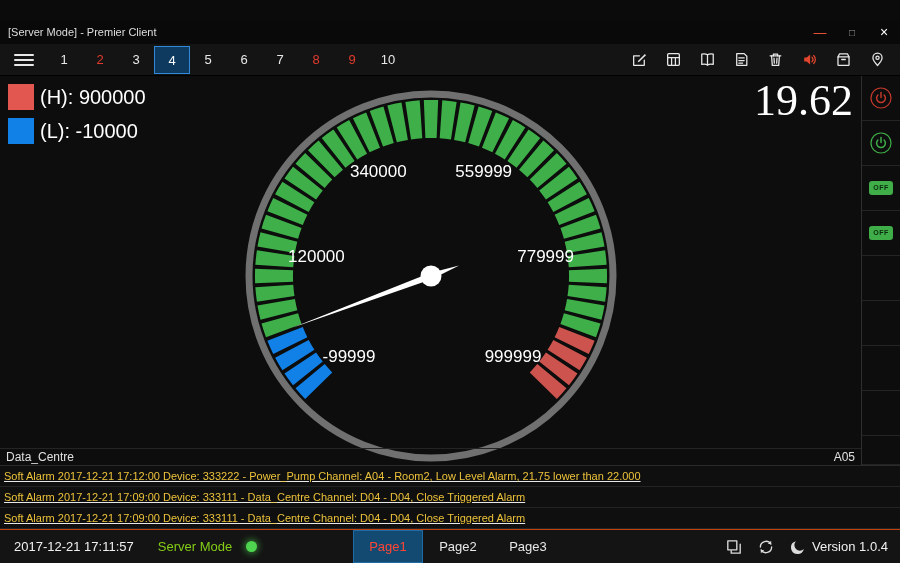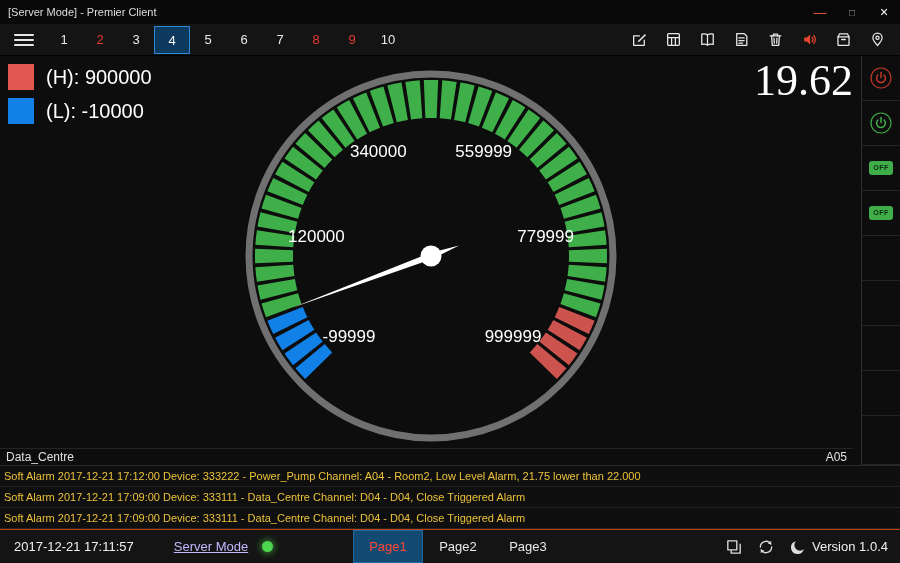--- a/index.html
+++ b/index.html
@@ -1,21 +1,21 @@
 <!DOCTYPE html>
 <html><head>
 <meta charset="utf-8">
 <style>
   * { margin:0; padding:0; box-sizing:border-box; }
   html,body { width:900px; height:563px; overflow:hidden; background:#000; }
   body { font-family:"Liberation Sans", sans-serif; color:#e8e8e8; cursor:default; user-select:none; }
   .app { width:900px; height:563px; display:flex; flex-direction:column; background:#0b0b0b; }
 
   
-  .titlebar { height:24px; background:#090909; display:flex; align-items:center; padding-left:8px; }
+  .titlebar { height:24px; background:#090909; display:flex; align-items:center; padding-left:8px;margin-top:20px; }
   .win-title { font-size:11px; color:#dedede; }
   .titlebar .spacer { flex:1; }
   .win-btn { width:32px; height:24px; display:flex; align-items:center; justify-content:center; font-size:12px; color:#ddd; }
   .win-btn.min { color:#ff5a3c; font-size:13px; }
   .win-btn.max { color:#9a9a9a; font-size:10px; }
   .win-btn.close { color:#fff; font-size:14px; }
 
   
   .toolbar { height:32px; background:#141414; display:flex; align-items:center; padding:0 10px; border-bottom:1px solid #000; }
   .hamburger { width:20px; display:flex; flex-direction:column; gap:3px; margin:0 12px 0 4px; }
@@ -24,43 +24,43 @@
   .page-num { width:36px; height:28px; line-height:28px; text-align:center; font-size:13px; color:#e8e8e8; }
   .page-num.alarm { color:#e23b2e; }
   .page-num.selected { background:#0d3a5e; border:1px solid #2f89d8; color:#fff; }
   .tool-icons { margin-left:auto; display:flex; align-items:center; gap:17px; padding-right:4px; }
   .tool-icon { display:flex; align-items:center; justify-content:center; }
 
   
   .content { flex:1; display:flex; min-height:0; }
   .main { position:relative; flex:1; background:#0d0d0d; border-right:1px solid #2e2e2e; }
   .legend { position:absolute; top:8px; left:8px; }
-  .legend-item { display:flex; align-items:center; gap:12px; margin-bottom:8px; }
+  .legend-item { display:flex; align-items:center; gap:6px; margin-bottom:8px; }
   .legend-swatch { width:26px; height:26px; display:inline-block; }
   .legend-label { font-size:20px; color:#fff; }
   .big-value { position:absolute; top:2px; right:8px; font-size:44px; color:#fff; line-height:1.05;font-family:Liberation Serif, serif; }
   .gauge-wrap { position:absolute; left:239px; top:8px; width:384px; height:384px; }
-  .gauge-footer { position:absolute; left:0; right:8px; bottom:0; height:17px; display:flex; align-items:center; font-size:12px; color:#e0e0e0; padding:0 6px; border-top:1px solid #242424; }
+  .gauge-footer { position:absolute; left:0; right:0; bottom:0; height:17px; display:flex; align-items:center; font-size:12px; color:#e0e0e0; padding:0 6px; border-top:1px solid #242424; }
   .gf-center { position:absolute; left:0; right:0; text-align:center; }
   .gf-right { margin-left:auto; }
 
   
   .side { width:38px; display:flex; flex-direction:column; background:#0d0d0d; }
   .side-cell { height:45px; border-bottom:1px solid #242424; display:flex; align-items:center; justify-content:center; }
   .side-cell:last-child { flex:1; }
   .toggle-off { background:#3fae49; color:#0c2d10; font-size:7px; font-weight:bold; width:24px; height:14px; line-height:14px; text-align:center; border-radius:3px; letter-spacing:.5px; }
 
   
-  .alarm-list { height:64px; display:flex; flex-direction:column; border-top:1px solid #2a2a2a; background:#0f0f0f; }
+  .alarm-list { height:64px; display:flex; flex-direction:column; border-top:1px solid #2a2a2a; background:#0f0f0f;text-decoration:underline; }
   .alarm-row { flex:1; display:flex; align-items:center; padding-left:4px; font-size:11px; color:#ecc23a; border-bottom:1px solid #232323; white-space:nowrap; overflow:hidden; }
 
   
   .statusbar { height:34px; background:#141414; border-top:1px solid #c2410c; display:flex; align-items:center; padding:0 10px; position:relative; }
   .sb-datetime { font-size:13px; color:#f0f0f0; margin-left:4px; }
-  .sb-mode { font-size:13px; color:#c4b5fd; margin-left:40px;text-decoration:underline; }
+  .sb-mode { font-size:13px; color:#84cc16; margin-left:24px; }
   .sb-dot { width:11px; height:11px; border-radius:50%; background:#4ed44e; margin-left:14px; box-shadow:0 0 6px 2px rgba(80,220,80,.45); }
   .tabs { position:absolute; left:50%; top:0; bottom:0; transform:translateX(-50%); display:flex; }
   .tab { width:70px; display:flex; align-items:center; justify-content:center; font-size:13px; color:#e8e8e8; }
   .tab.selected { background:#134a72; border:1px solid #1d6aa5; color:#ff4634;margin-left:16px; }
   .status-right { margin-left:auto; display:flex; align-items:center; gap:14px; }
   .status-icon { display:flex; align-items:center; justify-content:center; }
   .sb-version { font-size:13px; color:#f0f0f0; margin-left:5px; margin-right:2px; }
 </style>
 </head>
 <body>

